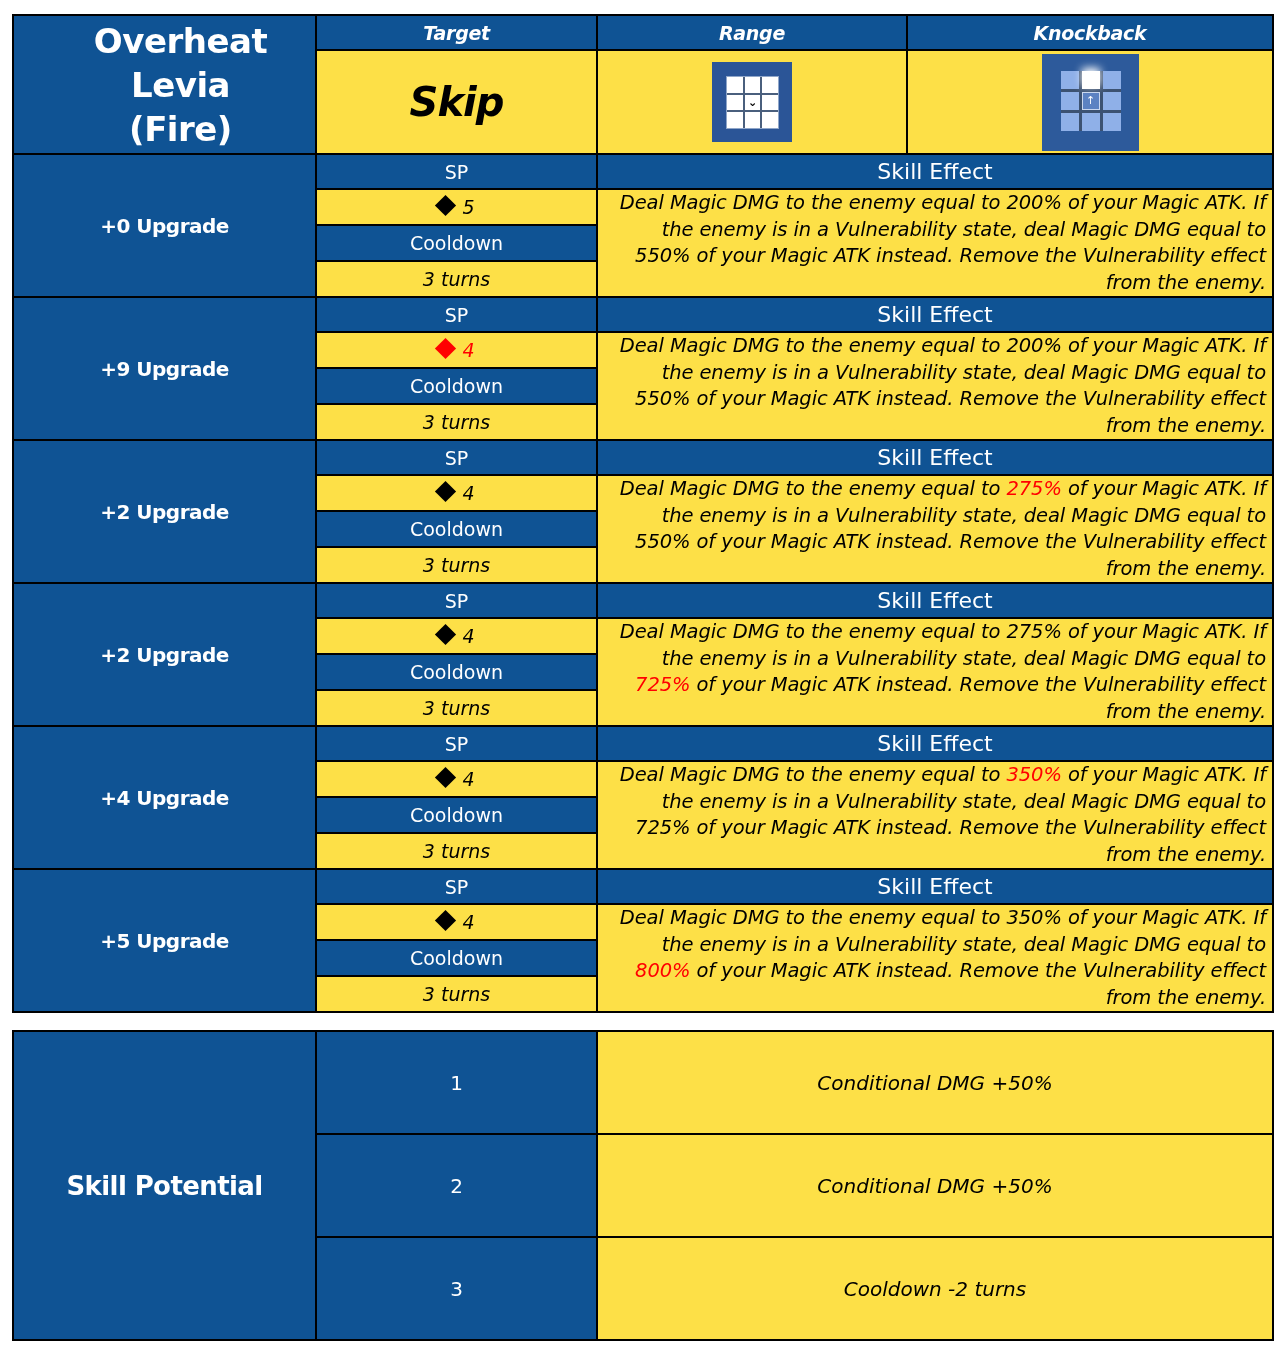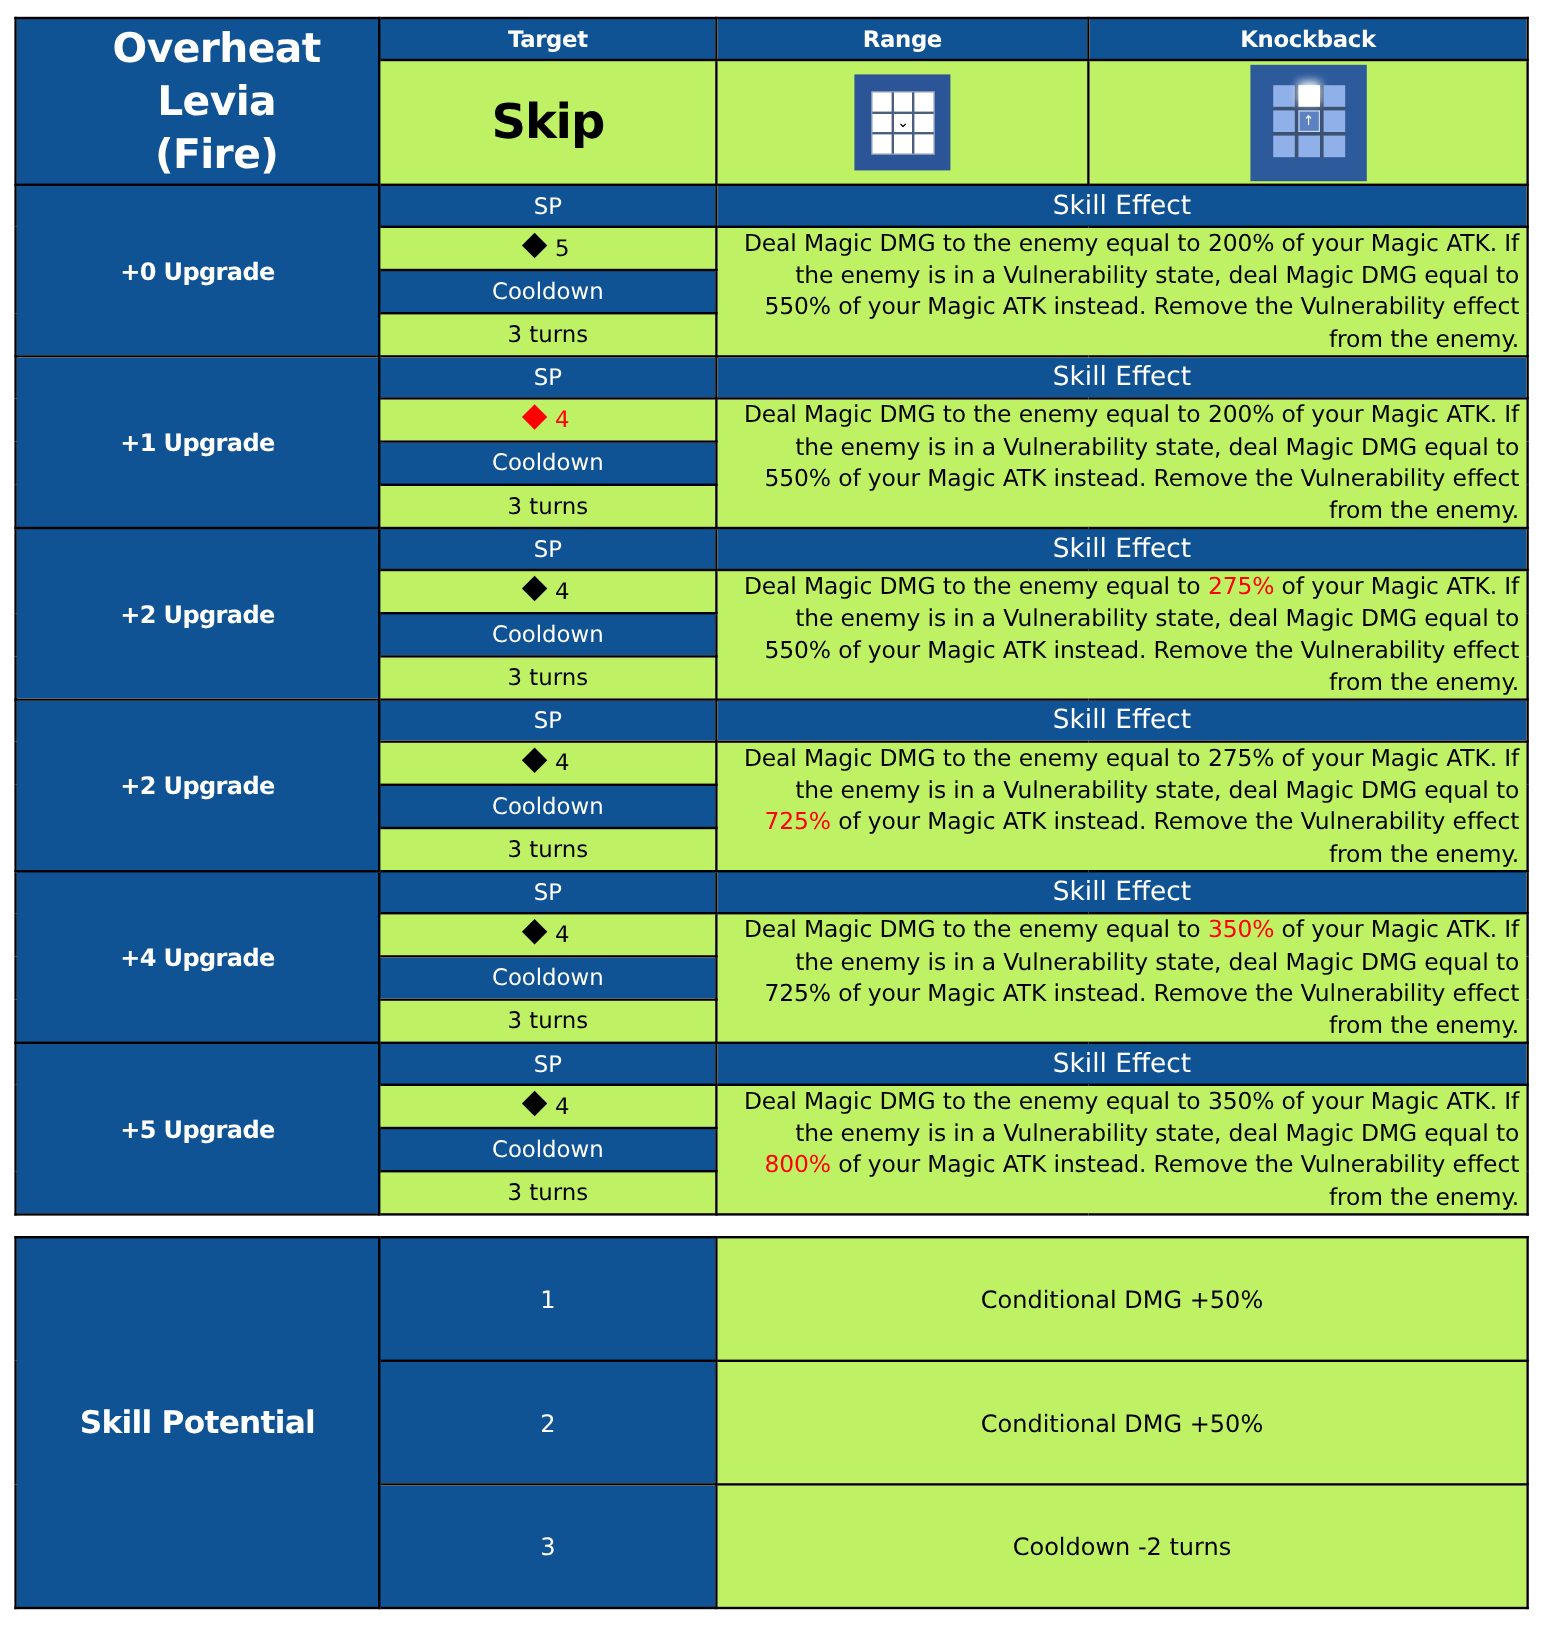--- a/index.html
+++ b/index.html
@@ -1,22 +1,22 @@
 <!DOCTYPE html>
 <html><head>
 <meta charset="utf-8">
 <style>
   html, body { margin: 0; padding: 0; background: #ffffff; }
   body { width: 1288px; height: 1363px; position: relative; font-family: "DejaVu Sans", sans-serif; }
   .blue { background: #0f5394; color: #ffffff; }
-  .white { background: #bef264; color: #000000; }
+  .white { background: #fde047; color: #000000; font-style: italic; }
   table { border-collapse: collapse; table-layout: fixed; position: absolute; left: 12px; width: 1260px; }
   td { border: 2px solid #000; padding: 0; text-align: center; vertical-align: middle; overflow: hidden; }
   #main { top: 14px; }
-  .hdr { height: 33px; font-weight: bold; font-size: 19px; letter-spacing: -0.3px; }
+  .hdr { height: 33px; font-weight: bold; font-size: 19px; letter-spacing: -0.3px; font-style: italic; }
   .title-cell { font-weight: bold; font-size: 34px; line-height: 44px; letter-spacing: -0.5px; padding-left: 32px; }
   .skip { font-weight: bold; font-size: 40px; letter-spacing: -1px; }
   .icon-cell { height: 102px; }
   .upg { font-weight: bold; font-size: 20px; letter-spacing: -0.5px; }
   .sub { height: 33px; font-size: 19px; }
   .effect-hdr { height: 33px; font-size: 22px; }
   .effect { text-align: right; vertical-align: top; font-size: 19.5px; line-height: 26.5px; padding: 0 6px 0 5px; letter-spacing: -0.1px; }
   .red { color: #ff0000; }
   .diamond { display: inline-block; width: 15px; height: 15px; transform: rotate(45deg); margin-right: 9px; position: relative; top: -1px; }
   .diamond.black { background: #000; }
@@ -99,21 +99,21 @@
     <td class="white effect" colspan="2" rowspan="3"><span>Deal Magic DMG to the enemy equal to </span><span>200%</span><span> of your Magic ATK. If the enemy is in a Vulnerability state, deal Magic DMG equal to </span><span>550%</span><span> of your Magic ATK instead. Remove the Vulnerability effect from the enemy.</span></td>
   </tr>
   <tr>
         <td class="blue sub">Cooldown</td>
       </tr>
   <tr>
         <td class="white sub">3 turns</td>
       </tr>
 
   <tr>
-    <td class="blue upg" rowspan="4">+1 Upgrade</td>
+    <td class="blue upg" rowspan="4">+9 Upgrade</td>
     <td class="blue sub">SP</td>
     <td class="blue effect-hdr" colspan="2">Skill Effect</td>
   </tr>
   <tr>
     <td class="white sub red"><span class="diamond red"></span><span>4</span></td>
     <td class="white effect" colspan="2" rowspan="3"><span>Deal Magic DMG to the enemy equal to </span><span>200%</span><span> of your Magic ATK. If the enemy is in a Vulnerability state, deal Magic DMG equal to </span><span>550%</span><span> of your Magic ATK instead. Remove the Vulnerability effect from the enemy.</span></td>
   </tr>
   <tr>
         <td class="blue sub">Cooldown</td>
       </tr>

